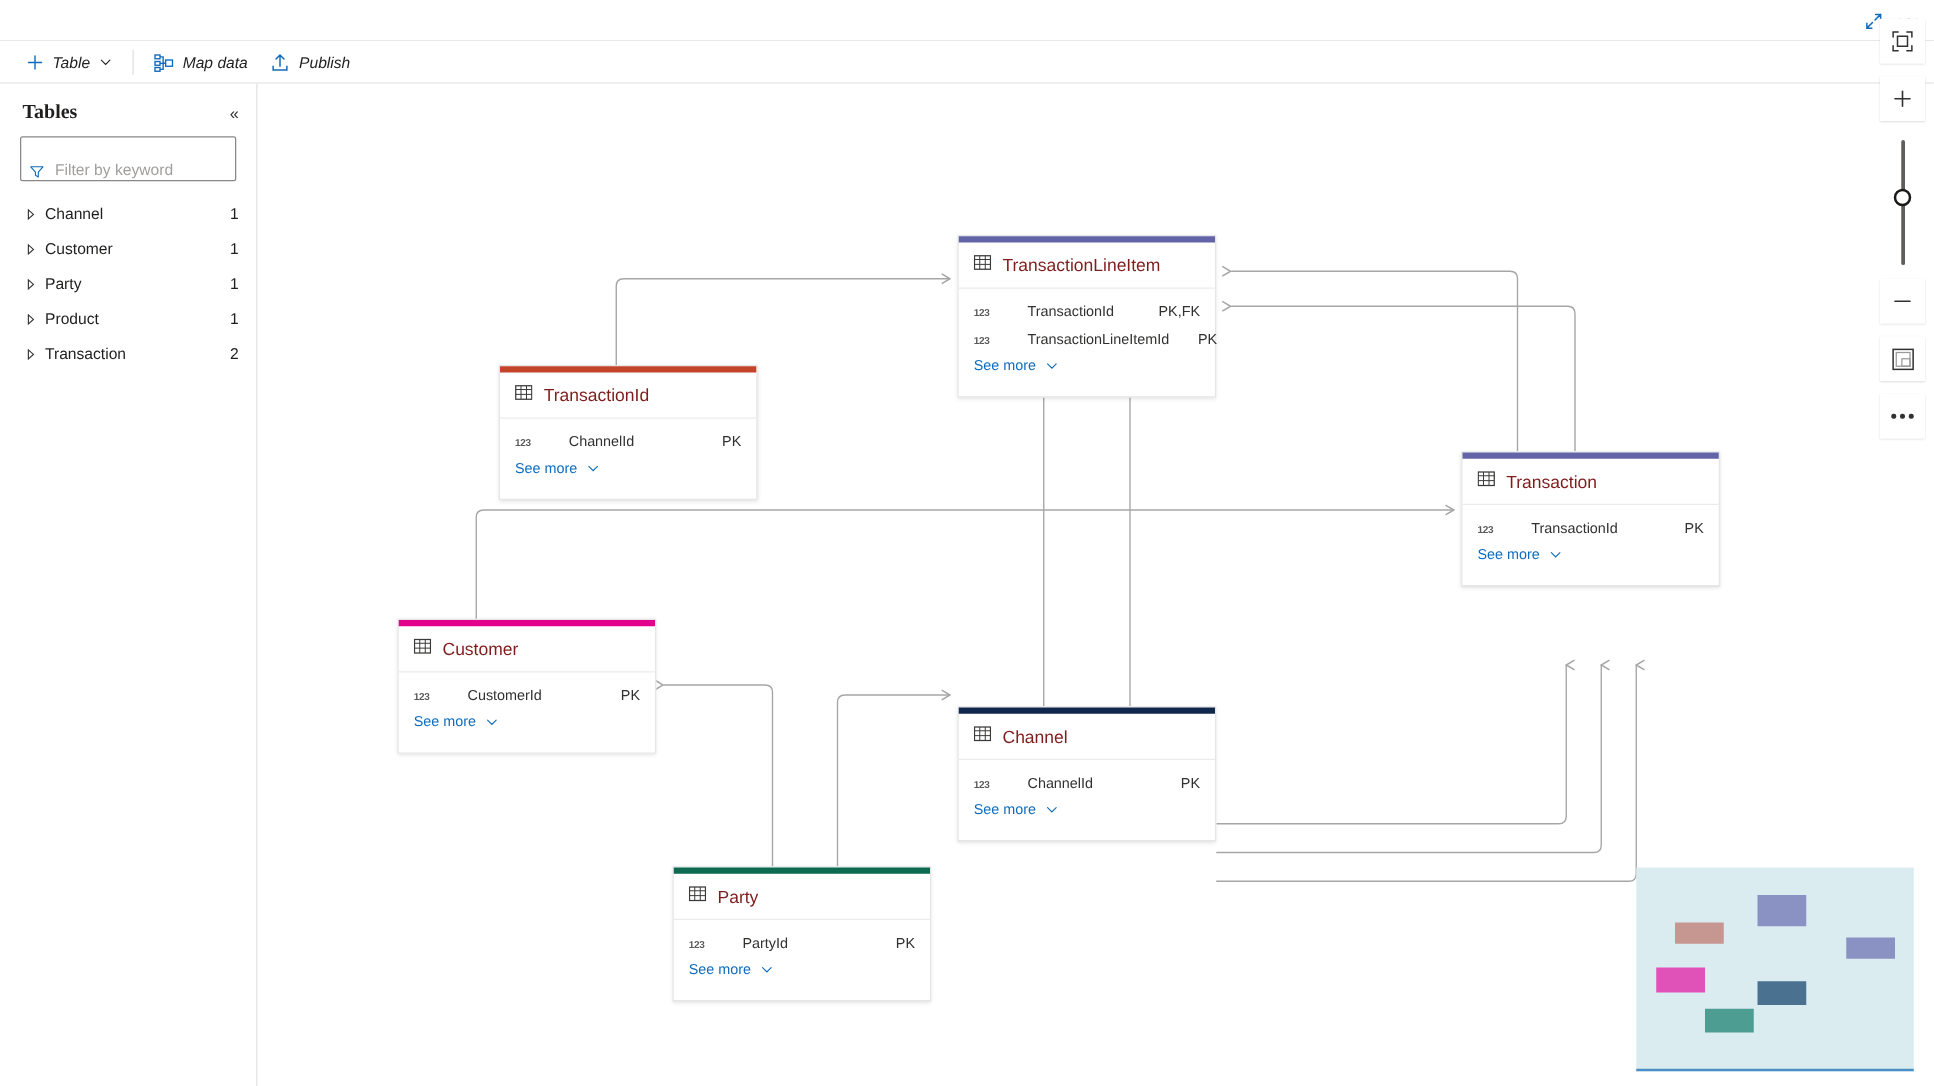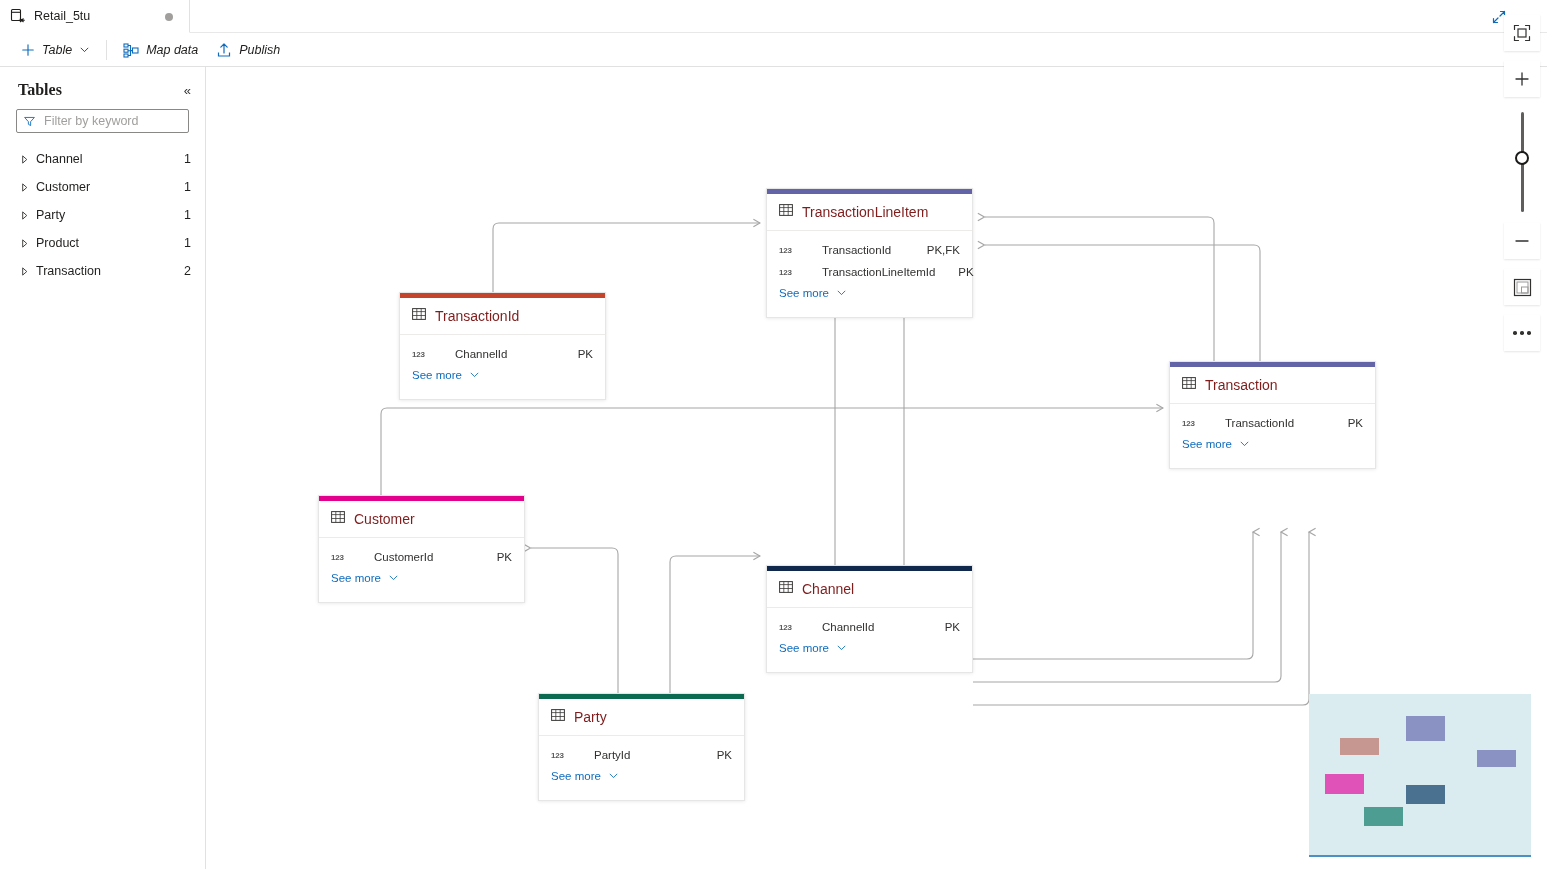--- a/index.html
+++ b/index.html
@@ -61,22 +61,22 @@
     background: #ffffff; border-right: 1px solid #e1e1e1;
   }
   .sidebar-head {
     display: flex; align-items: center; justify-content: space-between;
     padding: 14px 14px 10px 18px;
   }
   .sidebar-title { font-size: 16px; font-weight: 600; color: #201f1e; font-family: Liberation Serif, serif; }
   .collapse-btn { color: #323130; font-size: 13px; line-height: 1; }
   .filter-wrap { padding: 0 16px; }
   .filter-box {
-    height: 24px; border: 1px solid #8a8886; border-radius: 2px;
-    display: flex; align-items: center; padding: 0 6px; background: #fff;
+    height: 36px; border: 1px solid #8a8886; border-radius: 2px;
+    display: flex; align-items: flex-end; padding: 0 6px; background: #fff;
   }
   .filter-box svg { flex: 0 0 auto; margin-right: 6px; }
   .filter-input {
     border: none; outline: none; font-size: 12.5px; color: #201f1e;
     font-family: "Liberation Sans", sans-serif; width: 100%; background: transparent;
   }
   .filter-input::placeholder { color: #a19f9d; }
   .tree { margin-top: 12px; }
   .tree-item {
     display: flex; align-items: center; height: 28px; padding: 0 14px 0 16px;
@@ -149,31 +149,20 @@
   .minimap {
     position: absolute; left: 1102px; top: 627px; width: 222px; height: 163px;
     background: #dbecf0; border-bottom: 2px solid #4a90c4;
   }
   .mm-rect { position: absolute; }
 </style>
 </head>
 <body>
 
 <div class="titlebar">
-  <div class="tab">
-    <span class="tab-icon">
-      <svg width="16" height="16" viewBox="0 0 16 16">
-        <rect x="1.5" y="1.5" width="9" height="11" rx="1" fill="none" stroke="#201f1e" stroke-width="1.1"></rect>
-        <path d="M1.5 4.3h9" stroke="#201f1e" stroke-width="1.1"></path>
-        <path d="M10 10.5l3.5 3.5M13.5 10.5L10 14M8.8 12.2h6" stroke="#201f1e" stroke-width="1.1"></path>
-      </svg>
-    </span>
-    <span class="tab-label">Retail_5tu</span>
-    <span class="tab-dot"></span>
-  </div>
   <div class="tb-right" style="right:6px;">
     <div class="icon-btn">
       <svg width="16" height="16" viewBox="0 0 16 16">
         <path d="M9.5 2.5h4v4M13.5 2.5L9 7M6.5 13.5h-4v-4M2.5 13.5L7 9" stroke="#0f6cbd" stroke-width="1.2" fill="none" stroke-linecap="round"></path>
       </svg>
     </div>
     <div class="icon-btn">
       <span class="ellipsis-dots">
           <i></i>
           <i></i>

